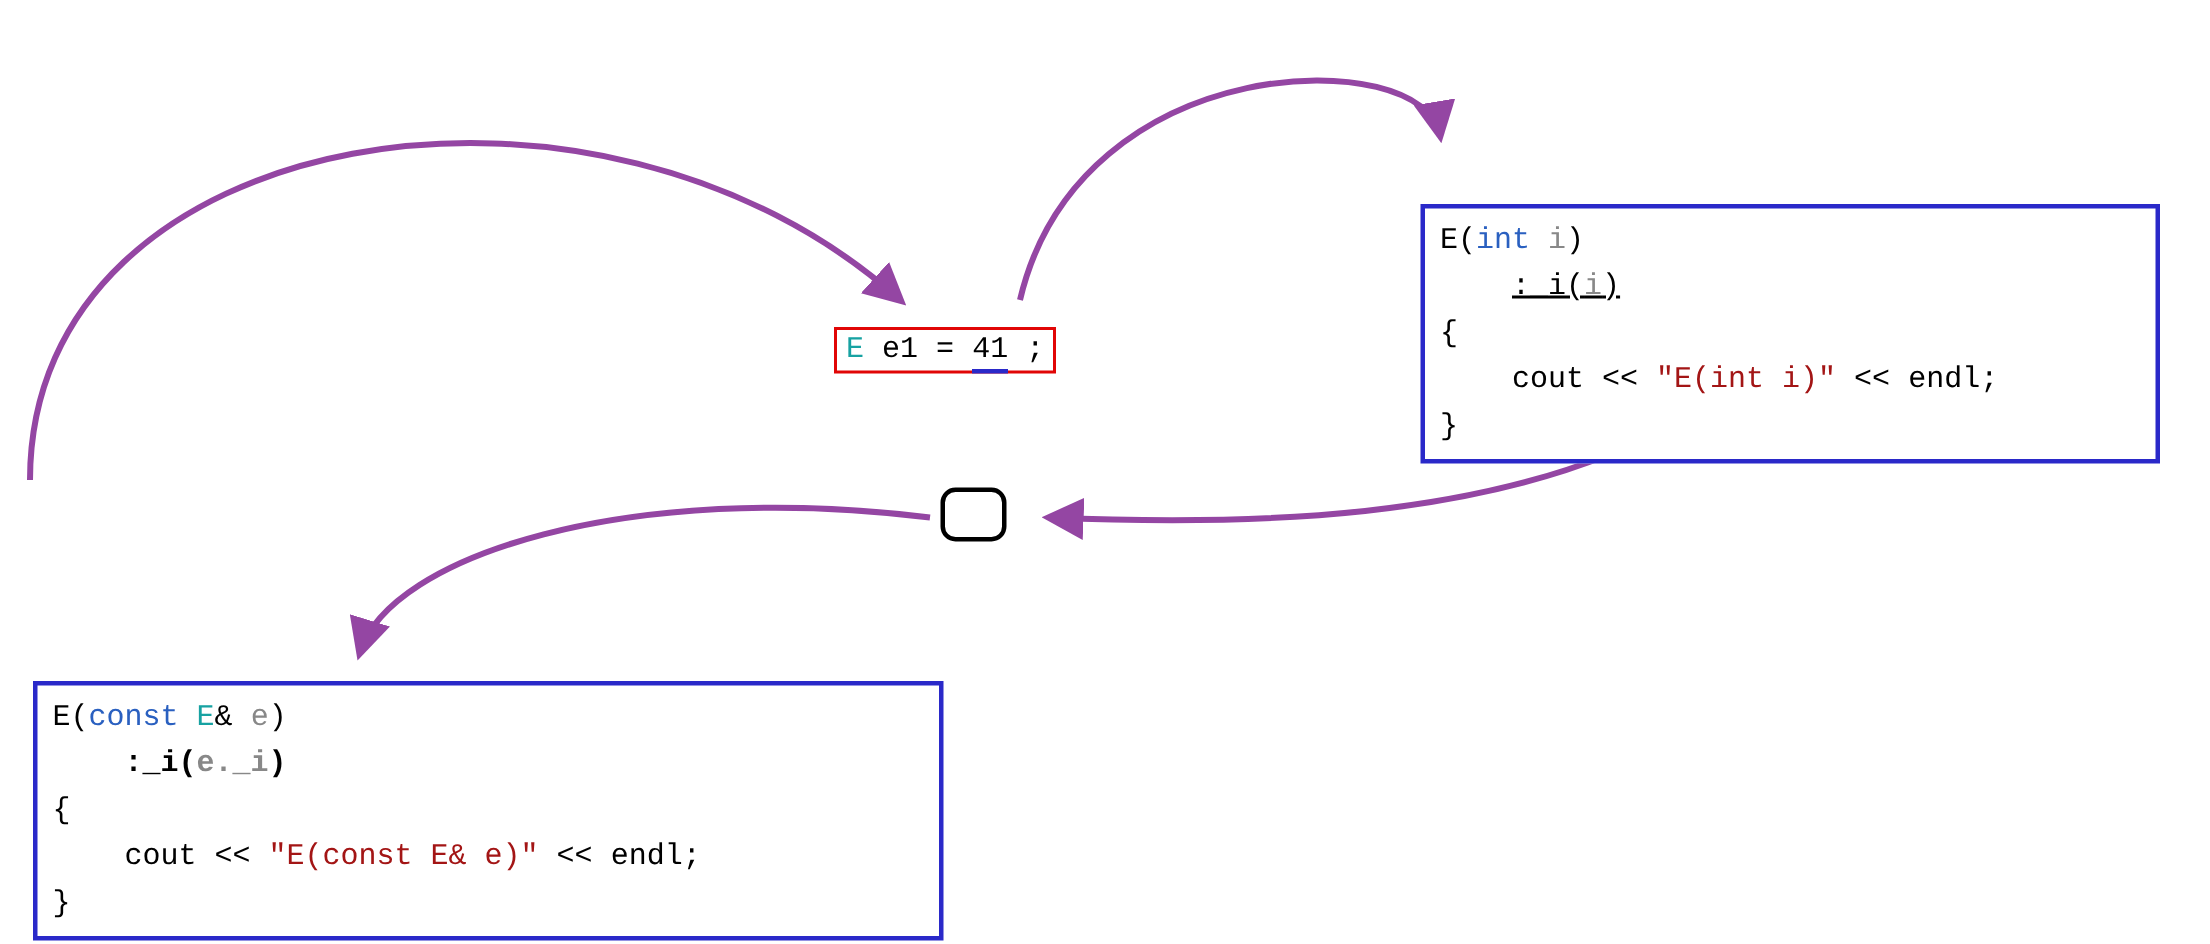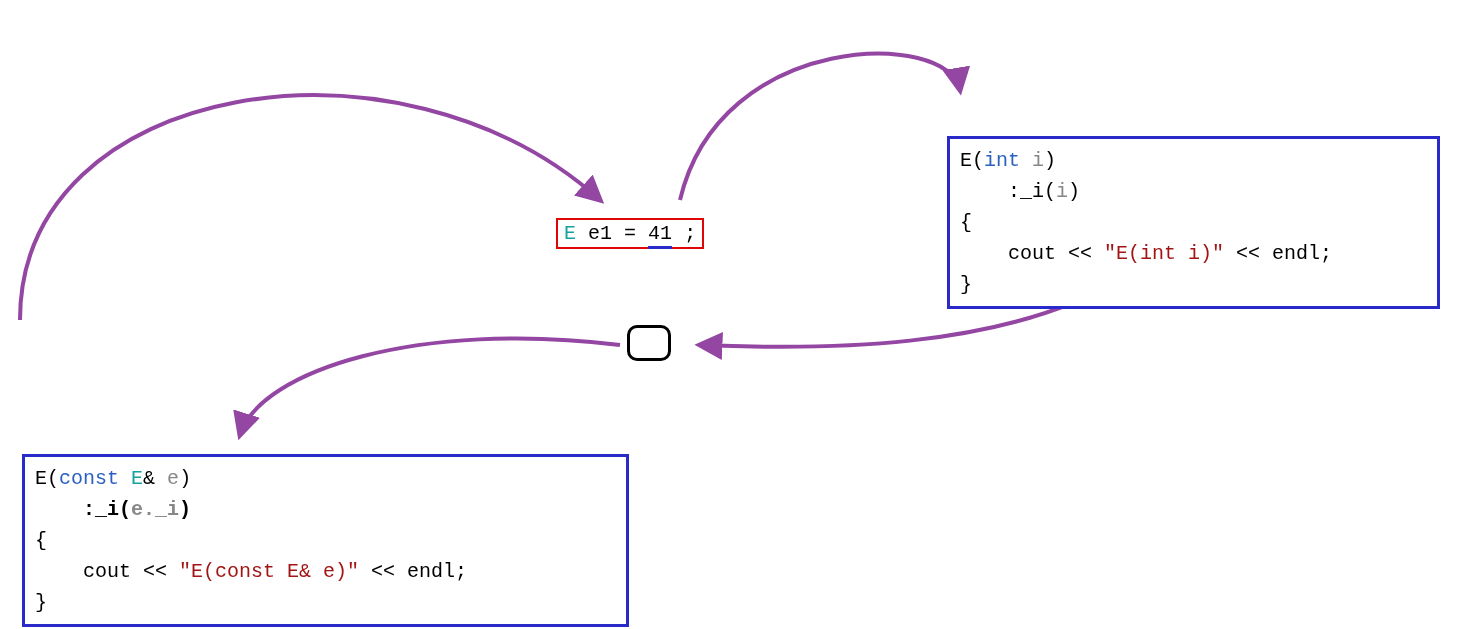--- a/index.html
+++ b/index.html
@@ -79,21 +79,21 @@
   <span class="tok-plain underline">41</span>
   <span class="tok-plain">;</span>
 </div>
 
 <div class="rounded-node" style="left:627px; top:325px; width:44px; height:36px;"></div>
 
 <div class="box" style="left:947px; top:104px; width:493px;margin-top:32px;">
   <div>
     <span class="tok-plain">E</span><span class="tok-plain">(</span><span class="tok-type">int</span><span> </span><span class="tok-ident">i</span><span class="tok-plain">)</span>
   </div>
-  <div style="padding-left:48px;">
+  <div style="padding-left:48px;text-decoration:underline;">
     <span class="tok-plain">:_i(</span><span class="tok-ident">i</span><span class="tok-plain">)</span>
   </div>
   <div class="tok-plain">{</div>
   <div>
     <span style="white-space:pre;">    </span><span class="tok-plain">cout</span><span class="tok-plain"> &lt;&lt; </span><span class="tok-str">"E(int i)"</span><span class="tok-plain"> &lt;&lt; </span><span class="tok-plain">endl</span><span class="tok-plain">;</span>
   </div>
   <div class="tok-plain">}</div>
 </div>
 
 <div class="box" style="left:22px; top:442px; width:607px;margin-top:12px;">

